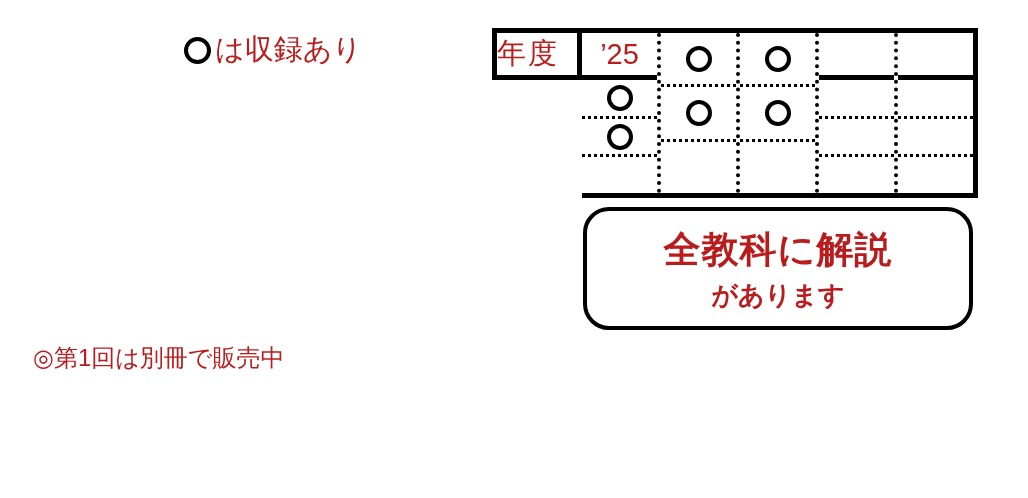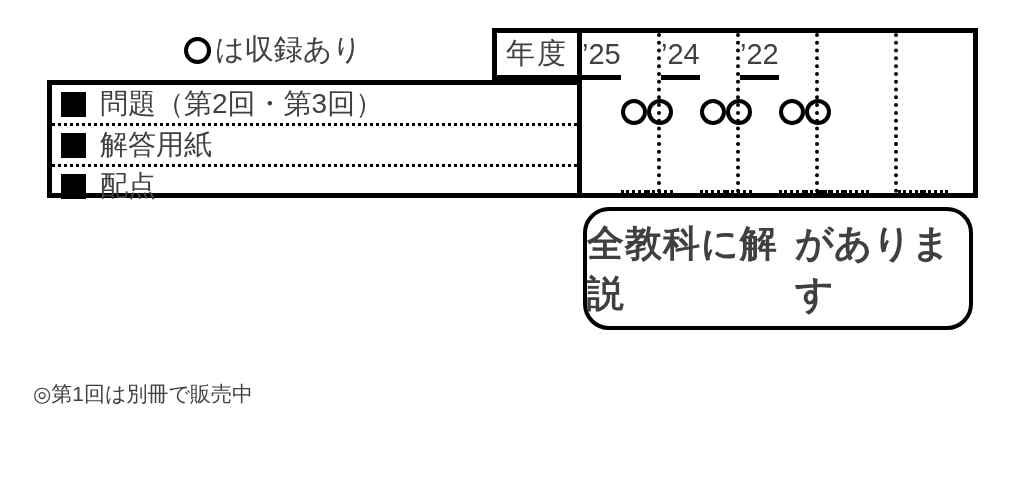--- a/index.html
+++ b/index.html
@@ -1,66 +1,66 @@
 <!DOCTYPE html>
 <html><head>
 <meta charset="utf-8">
 <style>
   * { margin:0; padding:0; box-sizing:border-box; }
   html,body { background:#ffffff; }
   .stage {
     position:relative; width:1028px; height:498px;
-    background:#ffffff; color:#404040;
+    background:#ffffff; color:#b91c1c;
     font-family:"Liberation Sans","DejaVu Sans",sans-serif;
     overflow:hidden;
   }
 
   
   .legend { position:absolute; left:184px; top:33px; height:34px;
     display:flex; align-items:center; gap:4px; font-size:29px; }
   .ring { display:inline-block; width:27px; height:27px;
     border:4px solid #000; border-radius:50%; background:transparent; flex:none; }
 
   
   .yearbox { position:absolute; left:492px; top:28px; width:90px; height:52px;
-    border:5px solid #000; display:flex; align-items:center; justify-content:center;
+    border:5px solid #000; display:flex; align-items:center; 
     font-size:29px; letter-spacing:2px; }
 
   
   .years-area { position:absolute; left:582px; top:28px; width:396px; height:170px;
     border-top:5px solid #000; border-right:5px solid #000; border-bottom:5px solid #000;
     display:flex; }
-  .year-col { flex:1 1 0; display:flex; flex-direction:row;
-    border-right:4px dotted #000; min-width:0; }
+  .year-col { flex:1 1 0; display:flex; flex-direction:column;
+    border-right:4px dotted #000; min-width:0;justify-content:center; }
   .year-col:last-child { border-right:none; }
   .yh { height:47px; border-bottom:5px solid #000;
     display:flex; align-items:center; justify-content:center;
     font-size:29px; white-space:nowrap; }
   .yc { flex:1 1 0; display:flex; align-items:center; justify-content:center; }
   .yc.dot { border-bottom:3px dotted #000; }
   .yc .ring { width:26px; height:26px; border-width:4px; }
 
   
   .label-section { position:absolute; left:47px; top:80px; width:535px; height:118px;
     border:5px solid #000; display:flex; flex-direction:column; }
   .lrow { flex:1 1 0; display:flex; align-items:center;
     padding-left:9px; gap:14px; font-size:28px; white-space:nowrap; }
   .lrow.dot { border-bottom:3px dotted #000; }
   .bullet { width:25px; height:25px; background:#000; flex:none; }
 
   
   .callout { position:absolute; left:583px; top:207px; width:390px; height:123px;
     border:4px solid #000; border-radius:26px; background:#fff;
-    display:flex; align-items:center; justify-content:center; gap:3px; }
+    display:flex; flex-direction:column; align-items:center; justify-content:center; gap:3px; }
   .callout .c1 { font-size:37px; font-weight:bold; letter-spacing:1px; }
-  .callout .c2 { font-size:38px; font-weight:bold;font-family:Liberation Mono, monospace; }
+  .callout .c2 { font-size:26px; font-weight:bold;font-family:Liberation Mono, monospace; }
 
   
-  .notes { position:absolute; left:33px; top:339px; font-size:21px; line-height:37px;
-    white-space:nowrap;margin-top:36px; }
+  .notes { position:absolute; left:33px; top:339px; font-size:24px; line-height:37px;
+    white-space:nowrap; }
 </style>
 </head>
 <body>
 
 <div class="stage">
 
   <div class="legend">
     <span class="ring"></span>
     <span>は収録あり</span>
   </div>
@@ -74,31 +74,29 @@
       <div class="yh">’25</div>
       <div class="yc dot">
           <span class="ring"></span>
         </div>
       <div class="yc dot">
           <span class="ring"></span>
         </div>
       <div class="yc"></div>
     </div>
     <div class="year-col">
-      <div class="yh">’24</div>
       <div class="yc dot">
           <span class="ring"></span>
         </div>
       <div class="yc dot">
           <span class="ring"></span>
         </div>
       <div class="yc"></div>
     </div>
     <div class="year-col">
-      <div class="yh">’22</div>
       <div class="yc dot">
           <span class="ring"></span>
         </div>
       <div class="yc dot">
           <span class="ring"></span>
         </div>
       <div class="yc"></div>
     </div>
     <div class="year-col">
       <div class="yh"></div>
@@ -107,34 +105,20 @@
       <div class="yc"></div>
     </div>
     <div class="year-col">
       <div class="yh"></div>
       <div class="yc dot"></div>
       <div class="yc dot"></div>
       <div class="yc"></div>
     </div>
   </div>
 
-  <div class="label-section">
-    <div class="lrow dot">
-      <span class="bullet"></span>
-      <span>問題（第2回・第3回）</span>
-    </div>
-    <div class="lrow dot">
-      <span class="bullet"></span>
-      <span>解答用紙</span>
-    </div>
-    <div class="lrow">
-      <span class="bullet"></span>
-      <span>配点</span>
-    </div>
-  </div>
 
   <div class="callout">
     <div class="c1">全教科に解説</div>
     <div class="c2">があります</div>
   </div>
 
   <div class="notes">
     <div>◎第1回は別冊で販売中</div>
   </div>
 

